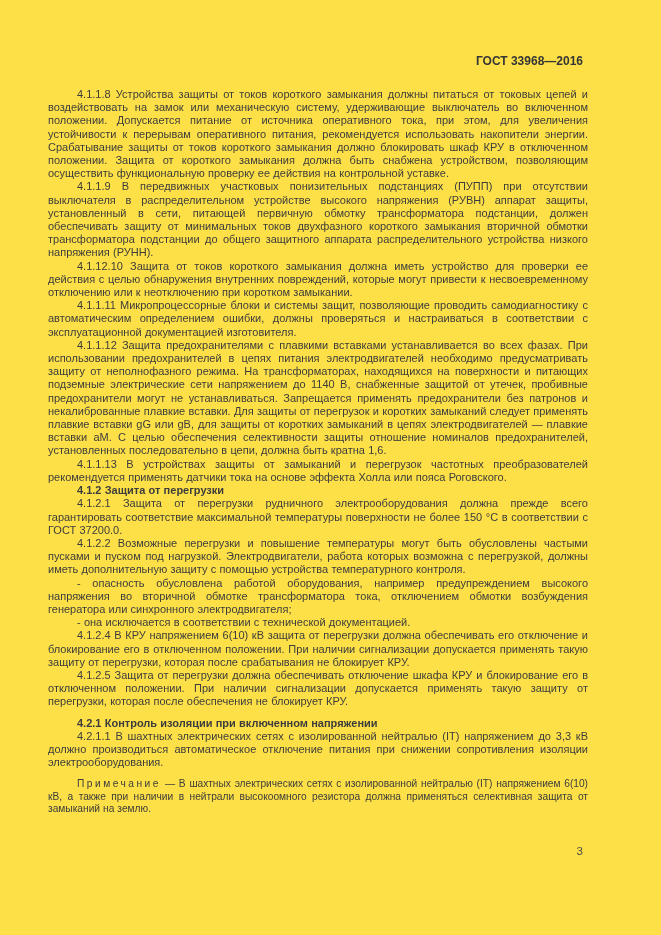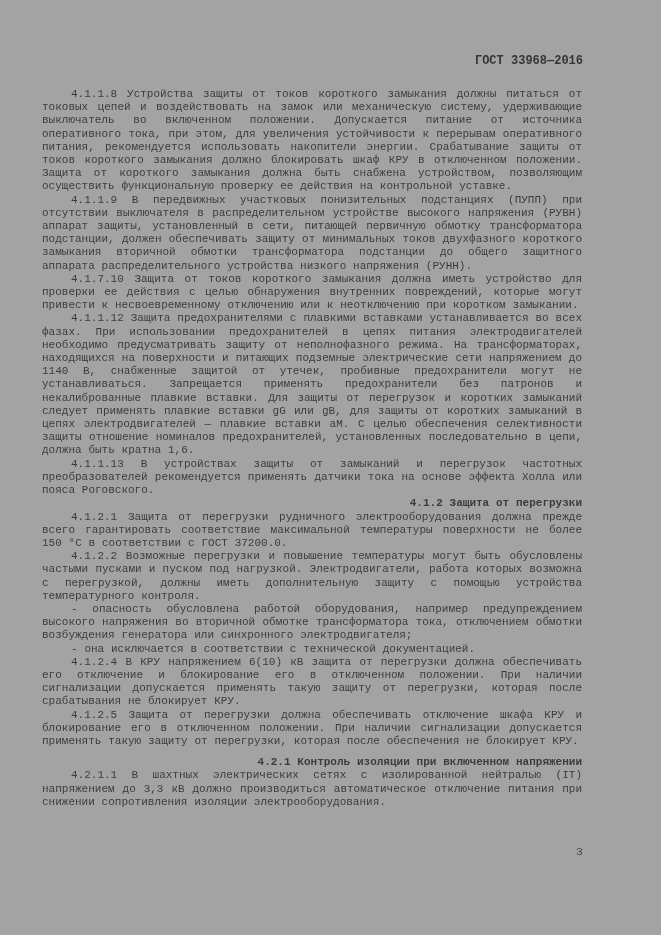--- a/index.html
+++ b/index.html
@@ -4,54 +4,54 @@
   <style>
     html, body {
       margin: 0;
       padding: 0;
       background: #ffffff;
     }
     .page {
       position: relative;
       width: 661px;
       height: 935px;
-      background: #a3a3a3;
-      font-family: Liberation Mono, monospace;
+      background: #fde047;
+      font-family: Liberation Sans, sans-serif;
       color: #3c3c3c;
       overflow: hidden;
     }
     .doc-header {
       position: absolute;
       top: 54px;
       left: 43px;
       width: 540px;
       text-align: right;
       font-size: 12px;
       font-weight: 700;
       color: #353535;
     }
     .content {
       position: absolute;
       top: 88px;
-      left: 42px;
+      left: 48px;
       width: 540px;
     }
     .content p {
       margin: 0;
       font-size: 11px;
       line-height: 13.2px;
       text-align: justify;
       text-indent: 29px;
       hyphens: auto;
       -webkit-hyphens: auto;
       word-spacing: 0.2px;
     }
     .content p.heading {
       font-weight: 700;
-      text-align: right;
+      text-align: left;
     }
     .mt {
       margin-top: 8px !important;
     }
     .note {
       margin-top: 9px !important;
       font-size: 10.2px !important;
       line-height: 12.2px !important;
     }
     .note-label {
@@ -71,34 +71,36 @@
 </head>
 <body>
 
 <div class="page">
 
   <div class="doc-header">ГОСТ 33968—2016</div>
 
   <div class="content">
     <p>4.1.1.8 Устройства защиты от токов короткого замыкания должны питаться от токовых цепей и воздействовать на замок или механическую систему, удерживающие выключатель во включенном положении. Допускается питание от источника оперативного тока, при этом, для увеличения устойчивости к перерывам оперативного питания, рекомендуется использовать накопители энергии. Срабатывание защиты от токов короткого замыкания должно блокировать шкаф КРУ в отключенном положении. Защита от короткого замыкания должна быть снабжена устройством, позволяющим осуществить функциональную проверку ее действия на контрольной уставке.</p>
     <p>4.1.1.9 В передвижных участковых понизительных подстанциях (ПУПП) при отсутствии выключателя в распределительном устройстве высокого напряжения (РУВН) аппарат защиты, установленный в сети, питающей первичную обмотку трансформатора подстанции, должен обеспечивать защиту от минимальных токов двухфазного короткого замыкания вторичной обмотки трансформатора подстанции до общего защитного аппарата распределительного устройства низкого напряжения (РУНН).</p>
-    <p>4.1.7.10 Защита от токов короткого замыкания должна иметь устройство для проверки ее действия с целью обнаружения внутренних повреждений, которые могут привести к несвоевременному отключению или к неотключению при коротком замыкании.</p>
+    <p>4.1.12.10 Защита от токов короткого замыкания должна иметь устройство для проверки ее действия с целью обнаружения внутренних повреждений, которые могут привести к несвоевременному отключению или к неотключению при коротком замыкании.</p>
+    <p>4.1.1.11 Микропроцессорные блоки и системы защит, позволяющие проводить самодиагностику с автоматическим определением ошибки, должны проверяться и настраиваться в соответствии с эксплуатационной документацией изготовителя.</p>
     <p>4.1.1.12 Защита предохранителями с плавкими вставками устанавливается во всех фазах. При использовании предохранителей в цепях питания электродвигателей необходимо предусматривать защиту от неполнофазного режима. На трансформаторах, находящихся на поверхности и питающих подземные электрические сети напряжением до 1140 В, снабженные защитой от утечек, пробивные предохранители могут не устанавливаться. Запрещается применять предохранители без патронов и некалиброванные плавкие вставки. Для защиты от перегрузок и коротких замыканий следует применять плавкие вставки gG или gB, для защиты от коротких замыканий в цепях электродвигателей — плавкие вставки аМ. С целью обеспечения селективности защиты отношение номиналов предохранителей, установленных последовательно в цепи, должна быть кратна 1,6.</p>
     <p>4.1.1.13 В устройствах защиты от замыканий и перегрузок частотных преобразователей рекомендуется применять датчики тока на основе эффекта Холла или пояса Роговского.</p>
 
     <p class="heading">4.1.2 Защита от перегрузки</p>
 
     <p>4.1.2.1 Защита от перегрузки рудничного электрооборудования должна прежде всего гарантировать соответствие максимальной температуры поверхности не более 150 °С в соответствии с ГОСТ 37200.0.</p>
     <p>4.1.2.2 Возможные перегрузки и повышение температуры могут быть обусловлены частыми пусками и пуском под нагрузкой. Электродвигатели, работа которых возможна с перегрузкой, должны иметь дополнительную защиту с помощью устройства температурного контроля.</p>
     <p>- опасность обусловлена работой оборудования, например предупреждением высокого напряжения во вторичной обмотке трансформатора тока, отключением обмотки возбуждения генератора или синхронного электродвигателя;</p>
     <p>- она исключается в соответствии с технической документацией.</p>
     <p>4.1.2.4 В КРУ напряжением 6(10) кВ защита от перегрузки должна обеспечивать его отключение и блокирование его в отключенном положении. При наличии сигнализации допускается применять такую защиту от перегрузки, которая после срабатывания не блокирует КРУ.</p>
     <p>4.1.2.5 Защита от перегрузки должна обеспечивать отключение шкафа КРУ и блокирование его в отключенном положении. При наличии сигнализации допускается применять такую защиту от перегрузки, которая после обеспечения не блокирует КРУ.</p>
 
     <p class="heading mt">4.2.1 Контроль изоляции при включенном напряжении</p>
 
     <p>4.2.1.1 В шахтных электрических сетях с изолированной нейтралью (IT) напряжением до 3,3 кВ должно производиться автоматическое отключение питания при снижении сопротивления изоляции электрооборудования.</p>
 
+    <p class="note"><span class="note-label">Примечание</span><span>— В шахтных электрических сетях с изолированной нейтралью (IT) напряжением 6(10) кВ, а также при наличии в нейтрали высокоомного резистора должна применяться селективная защита от замыканий на землю.</span></p>
   </div>
 
   <div class="page-number">3</div>
 
 </div>
 
 </body></html>

